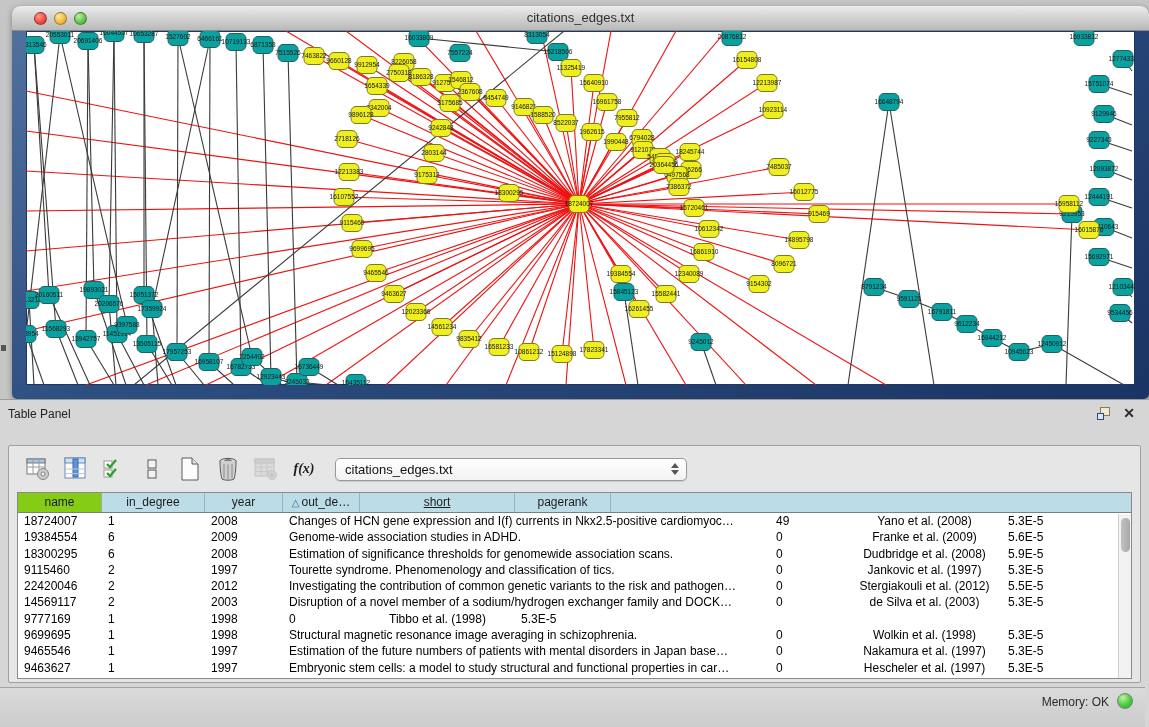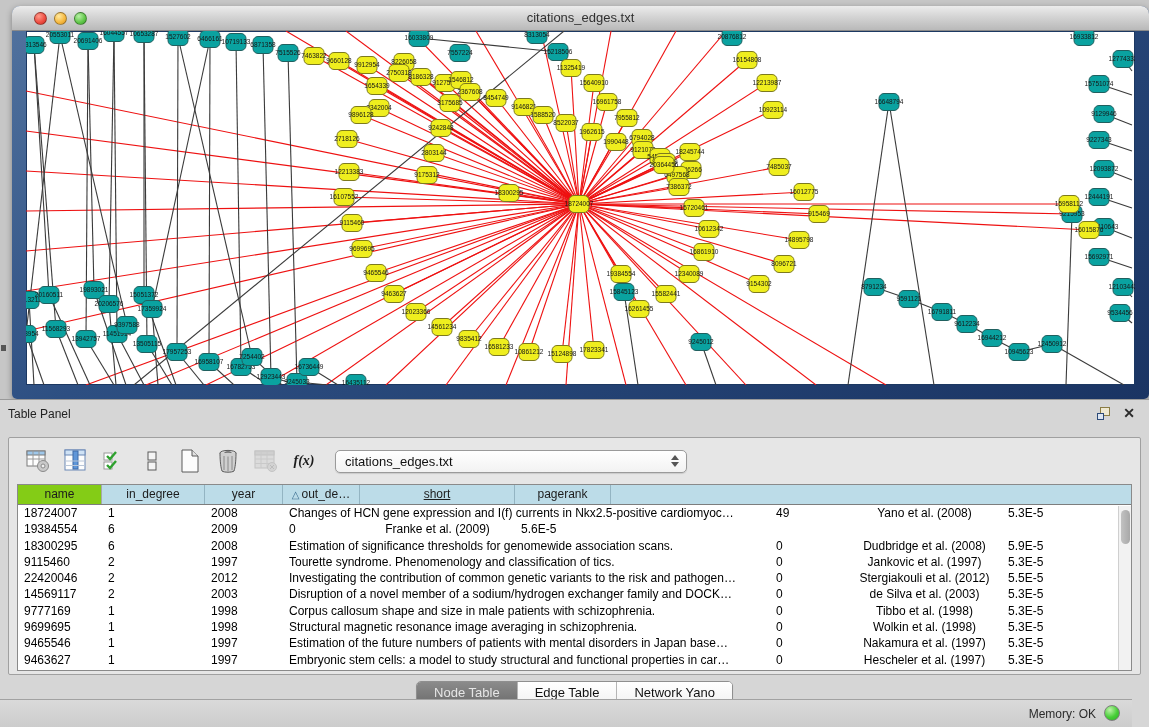--- a/index.html
+++ b/index.html
@@ -29,21 +29,21 @@
   .table-panel { position:absolute; left:0; top:399px; width:1149px; bottom:0;
     background:#d6d6d6; border-top:1px solid #9a9a9a; }
   .tp-header { position:relative; height:33px;border-radius:13px; }
   .tp-title { position:absolute; left:8px; top:7px; font-size:12px; color:#222; }
   .tp-hicons { position:absolute; right:14px; top:7px; display:flex; gap:12px; align-items:center; }
   .float-ic { position:relative; width:14px; height:13px; }
   .float-ic .sq1 { position:absolute; left:3px; top:0; width:10px; height:9px; border:1px solid #8b7d45; background:#efe9d2; }
   .float-ic .sq2 { position:absolute; left:0; top:6px; width:7px; height:7px; border:1px solid #2c4a78; background:#dde6f2; }
   .close-ic { font-size:14px; font-weight:bold; color:#2b2b2b; line-height:13px; }
 
-  .tp-inner { margin:4px 8px; height:238px; border:1px solid #a0a0a0; border-radius:2px;
+  .tp-inner { margin:12px 8px; height:238px; border:1px solid #a0a0a0; border-radius:2px;
     background:#e6e6e6; }
   .toolbar { height:46px; display:flex; align-items:center; padding-left:14px; gap:8px; }
   .tbtn { width:30px; height:30px; display:flex; align-items:center; justify-content:center; }
   .tbtn svg { display:block; }
   .fx-label { font-size:14px; font-style:italic; font-weight:bold; color:#1c1c1c; font-family:"Liberation Serif", serif; }
   .tselect { margin-left:8px; width:352px; height:23px; background:linear-gradient(#ffffff,#f2f2f2);
     border:1px solid #9a9a9a; border-radius:5px; position:relative; font-size:13px; color:#111;
     line-height:21px; padding-left:9px; box-shadow:0 1px 1px rgba(0,0,0,.12); }
   .tselect .arrows { position:absolute; right:7px; top:4px; }
   .tselect .arrows div { width:0; height:0; border-left:4px solid transparent; border-right:4px solid transparent; }
@@ -67,21 +67,21 @@
     background:linear-gradient(90deg,#c2c2c2,#a8a8a8); }
 
   .tabs-row { height:27px; display:flex; justify-content:center; align-items:flex-start; padding-top:2px;border-radius:6px; }
   .seg { display:flex; height:23px; border:1px solid #8f8f8f; border-radius:5px; overflow:hidden;
     background:#fff; box-shadow:0 1px 1px rgba(0,0,0,.15); }
   .seg-btn { font-size:13px; padding:0 17px; line-height:22px; color:#111;
     background:linear-gradient(#ffffff,#f3f3f3); border-left:1px solid #b5b5b5; }
   .seg-btn:first-child { border-left:none; }
   .seg-btn.sel { background:linear-gradient(#8b8b8b,#6f6f6f); color:#e6e6e6; border-left:none; }
 
-  .status-bar { position:absolute; left:0; right:17px; bottom:0; height:28px;
+  .status-bar { position:absolute; left:0; right:4px; bottom:0; height:40px;
     background:linear-gradient(#dadada,#cccccc); border-top:1px solid #a2a2a2; }
   .mem-label { position:absolute; right:36px; top:7px; font-size:12px; color:#2b2b2b; }
   .mem-dot { position:absolute; right:12px; top:5px; width:16px; height:16px; border-radius:50%;
     border:1px solid #7d7d7d;
     background:radial-gradient(circle at 35% 28%, #bdf3a8, #46ce37 55%, #2fae27); }
 </style>
 </head>
 <body>
 
 <div class="top-region">
@@ -870,20 +870,21 @@
             <div class="td" style="width: 78px;">2008</div>
             <div class="td" style="width: 487px;">Changes of HCN gene expression and I(f) currents in Nkx2.5-positive cardiomyoc…</div>
             <div class="td" style="width: 77px;">49</div>
             <div class="td center" style="width: 155px;">Yano et al. (2008)</div>
             <div class="td" style="width: 96px;">5.3E-5</div>
           </div>
           <div class="trow">
             <div class="td" style="width: 84px;">19384554</div>
             <div class="td" style="width: 103px;">6</div>
             <div class="td" style="width: 78px;">2009</div>
+            <div class="td" style="width: 487px;">Genome-wide association studies in ADHD.</div>
             <div class="td" style="width: 77px;">0</div>
             <div class="td center" style="width: 155px;">Franke et al. (2009)</div>
             <div class="td" style="width: 96px;">5.6E-5</div>
           </div>
           <div class="trow">
             <div class="td" style="width: 84px;">18300295</div>
             <div class="td" style="width: 103px;">6</div>
             <div class="td" style="width: 78px;">2008</div>
             <div class="td" style="width: 487px;">Estimation of significance thresholds for genomewide association scans.</div>
             <div class="td" style="width: 77px;">0</div>
@@ -914,21 +915,20 @@
             <div class="td" style="width: 78px;">2003</div>
             <div class="td" style="width: 487px;">Disruption of a novel member of a sodium/hydrogen exchanger family and DOCK…</div>
             <div class="td" style="width: 77px;">0</div>
             <div class="td center" style="width: 155px;">de Silva et al. (2003)</div>
             <div class="td" style="width: 96px;">5.3E-5</div>
           </div>
           <div class="trow">
             <div class="td" style="width: 84px;">9777169</div>
             <div class="td" style="width: 103px;">1</div>
             <div class="td" style="width: 78px;">1998</div>
-            <div class="td" style="width: 487px;">Corpus callosum shape and size in male patients with schizophrenia.</div>
             <div class="td" style="width: 77px;">0</div>
             <div class="td center" style="width: 155px;">Tibbo et al. (1998)</div>
             <div class="td" style="width: 96px;">5.3E-5</div>
           </div>
           <div class="trow">
             <div class="td" style="width: 84px;">9699695</div>
             <div class="td" style="width: 103px;">1</div>
             <div class="td" style="width: 78px;">1998</div>
             <div class="td" style="width: 487px;">Structural magnetic resonance image averaging in schizophrenia.</div>
             <div class="td" style="width: 77px;">0</div>

